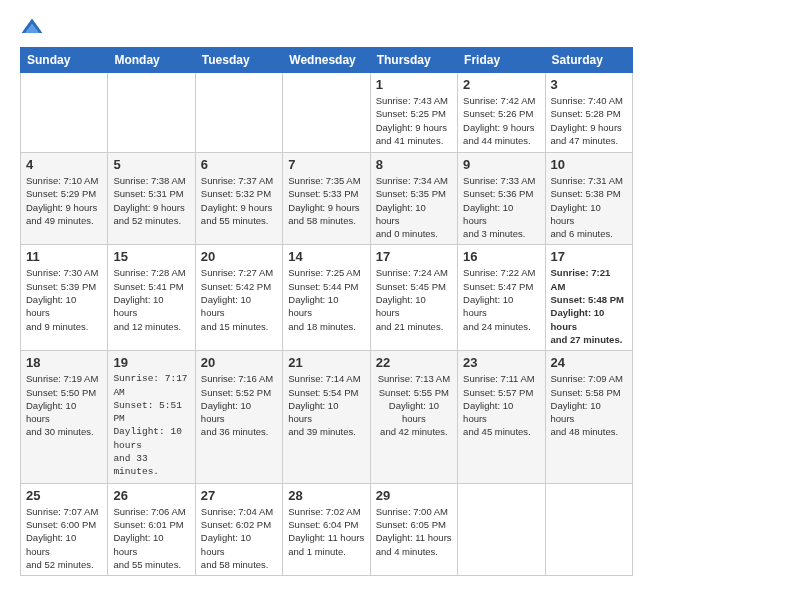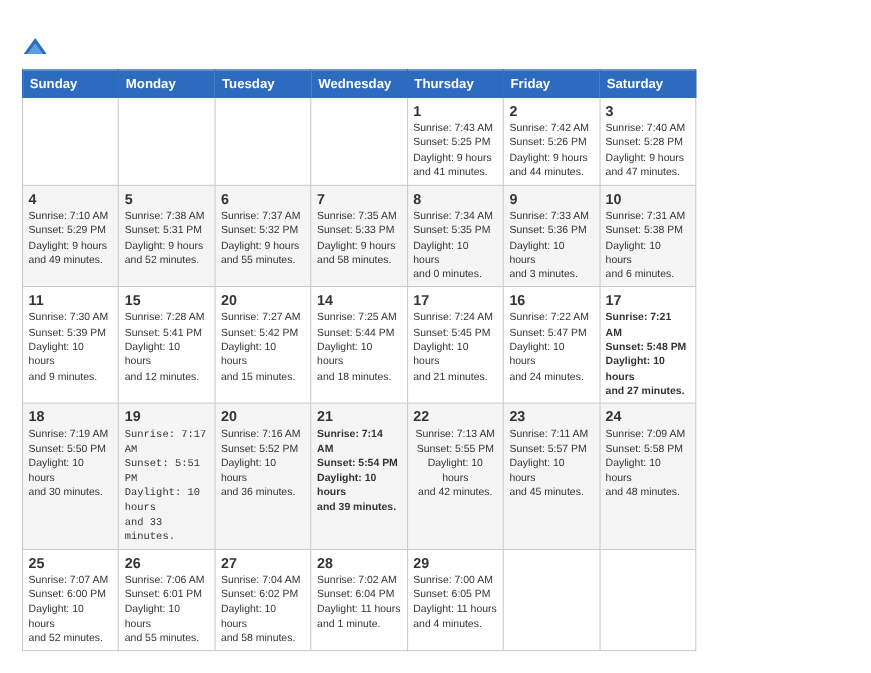--- a/index.html
+++ b/index.html
@@ -6,21 +6,20 @@
     body {
       font-family: Arial, sans-serif;
       background: #fff;
       width: 792px;
       height: 612px;
       overflow: hidden;
     }
     .page {
       width: 653px;
       padding: 16px 20px 12px 20px;
-      margin-top: 16px;
     }
     .header-area {
       display: flex;
       justify-content: space-between;
       align-items: flex-start;
       margin-bottom: 10px;
     }
     .logo {
       display: flex;
       align-items: center;
@@ -272,21 +271,21 @@
           </td>
           <td>
             <div class="day-number">20</div>
             <div class="day-info" style="white-space: pre-line;">Sunrise: 7:16 AM
 Sunset: 5:52 PM
 Daylight: 10 hours
 and 36 minutes.</div>
           </td>
           <td>
             <div class="day-number">21</div>
-            <div class="day-info" style="white-space: pre-line; font-weight: bold;">Sunrise: 7:14 AM
+            <div class="day-info" style="white-space: pre-line;">Sunrise: 7:14 AM
 Sunset: 5:54 PM
 Daylight: 10 hours
 and 39 minutes.</div>
           </td>
           <td>
             <div class="day-number">22</div>
             <div class="day-info" style="white-space: pre-line; text-align: center;">Sunrise: 7:13 AM
 Sunset: 5:55 PM
 Daylight: 10 hours
 and 42 minutes.</div>

